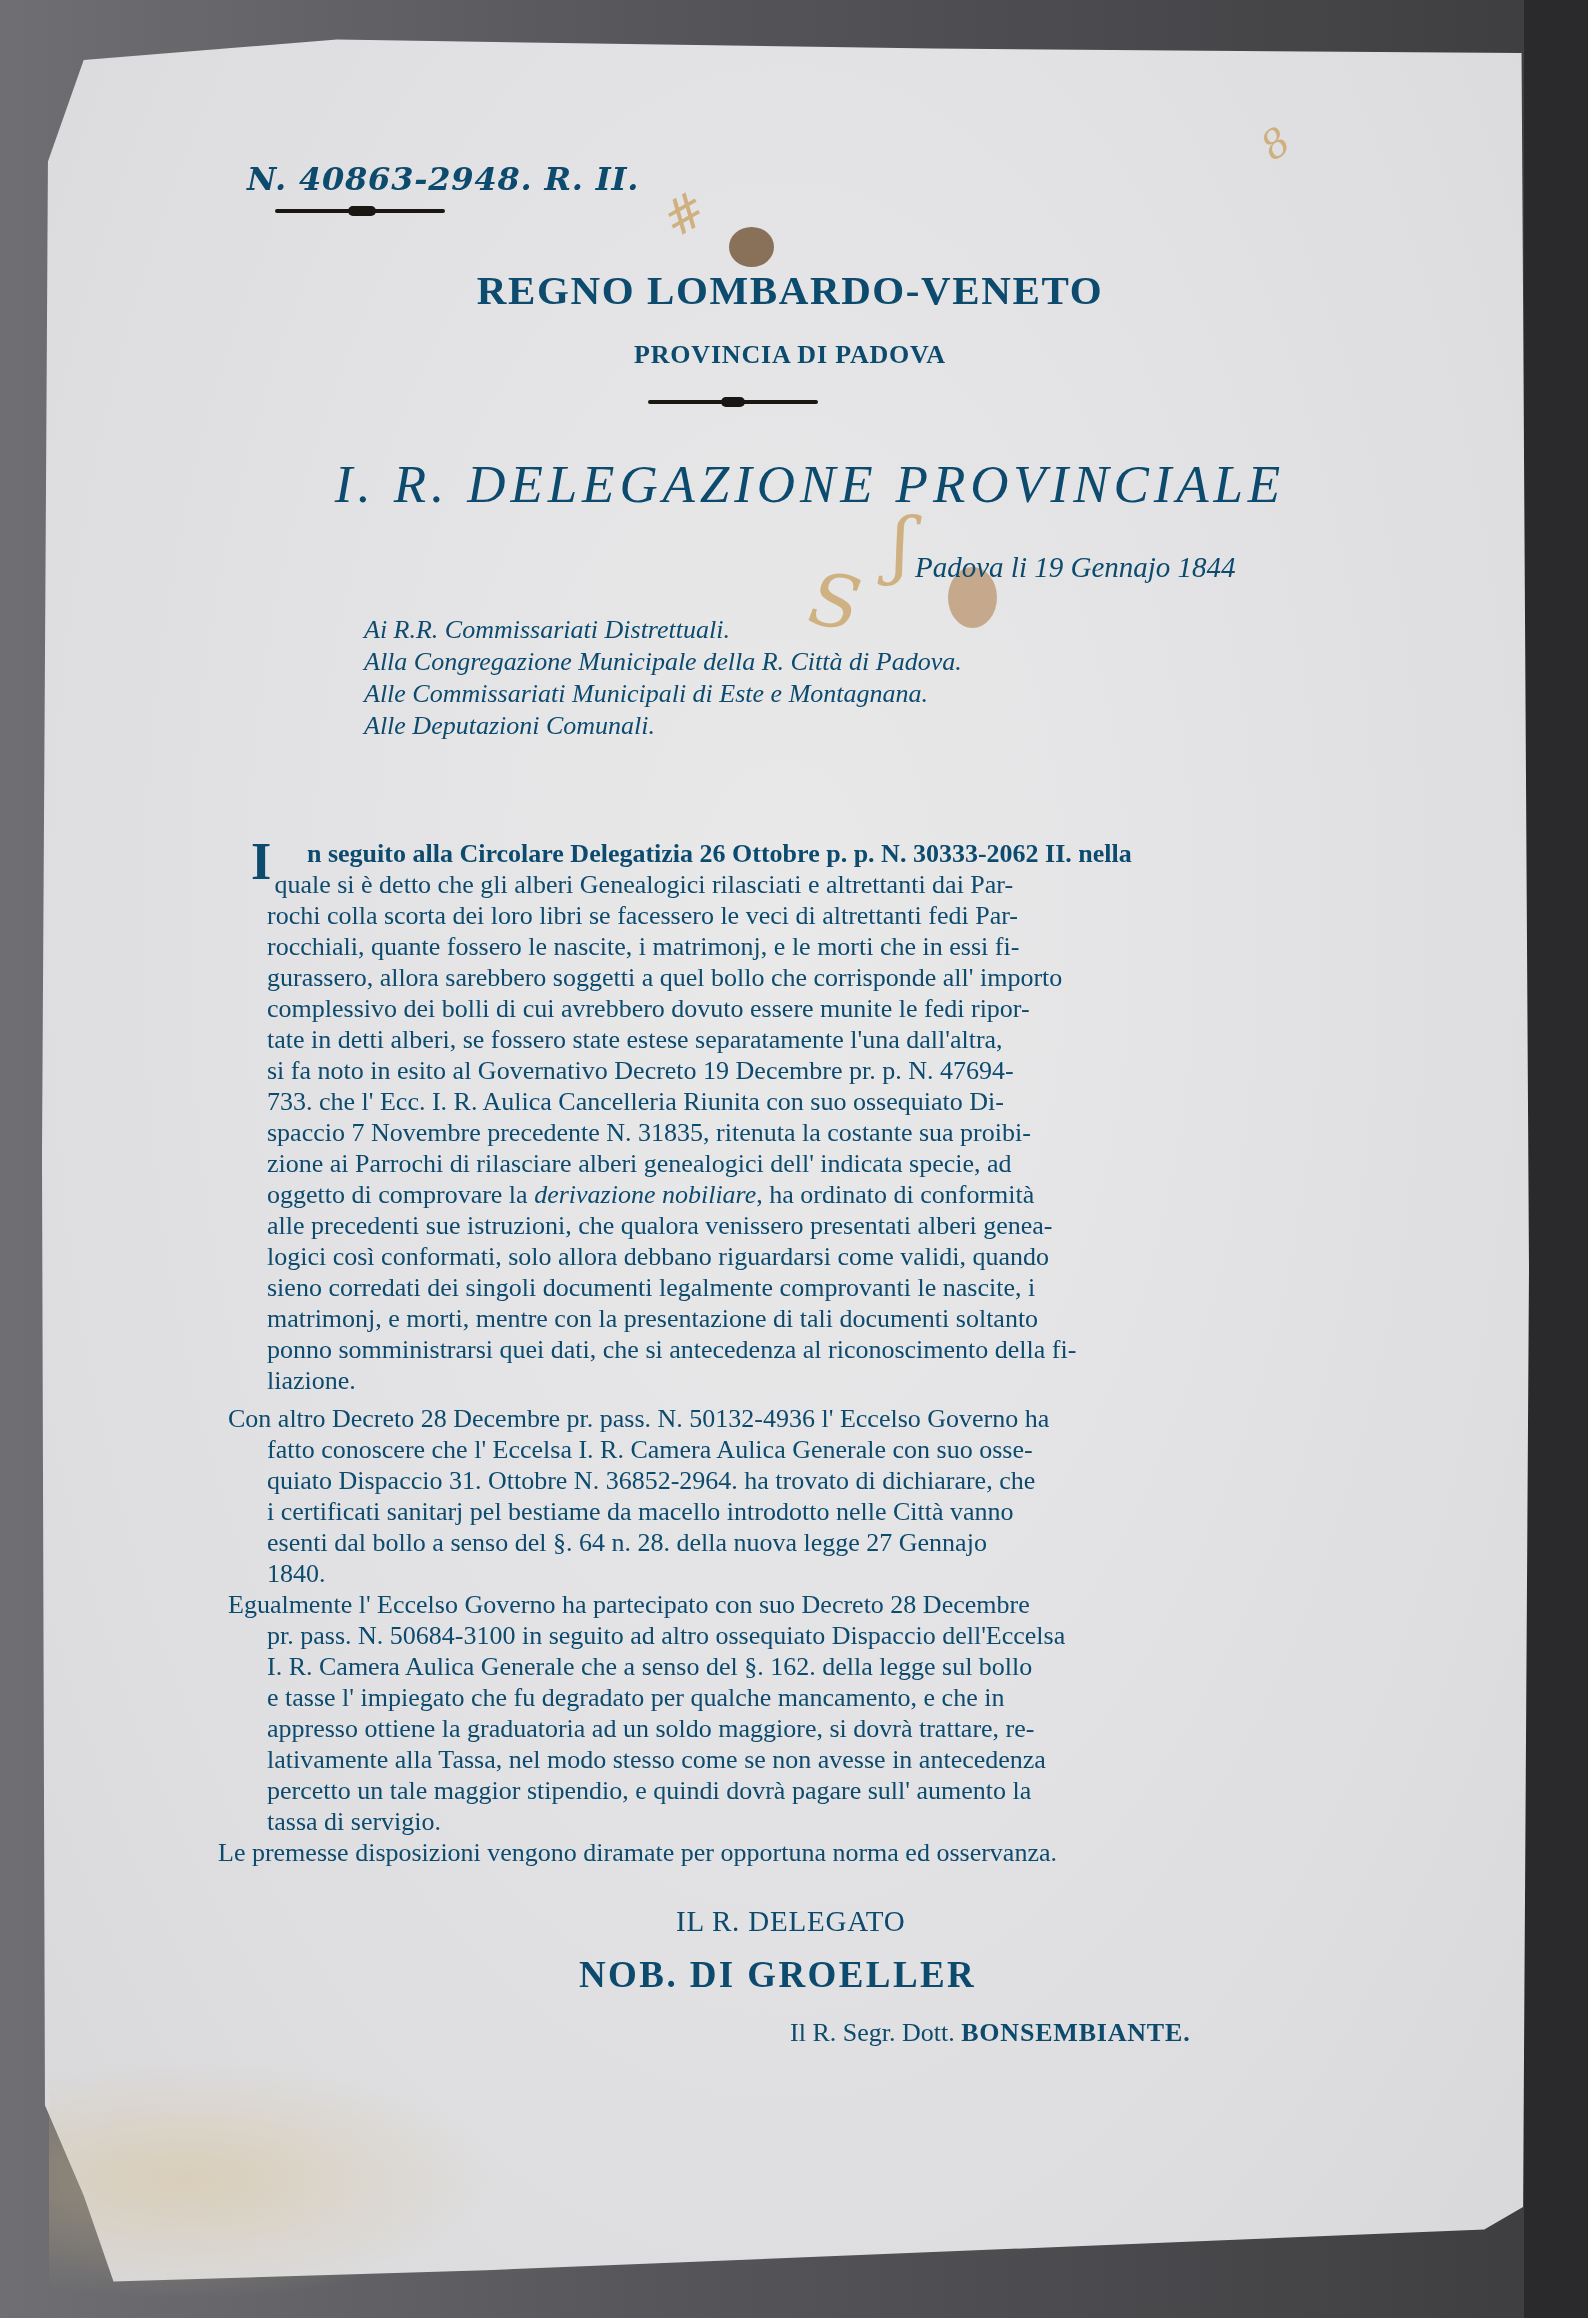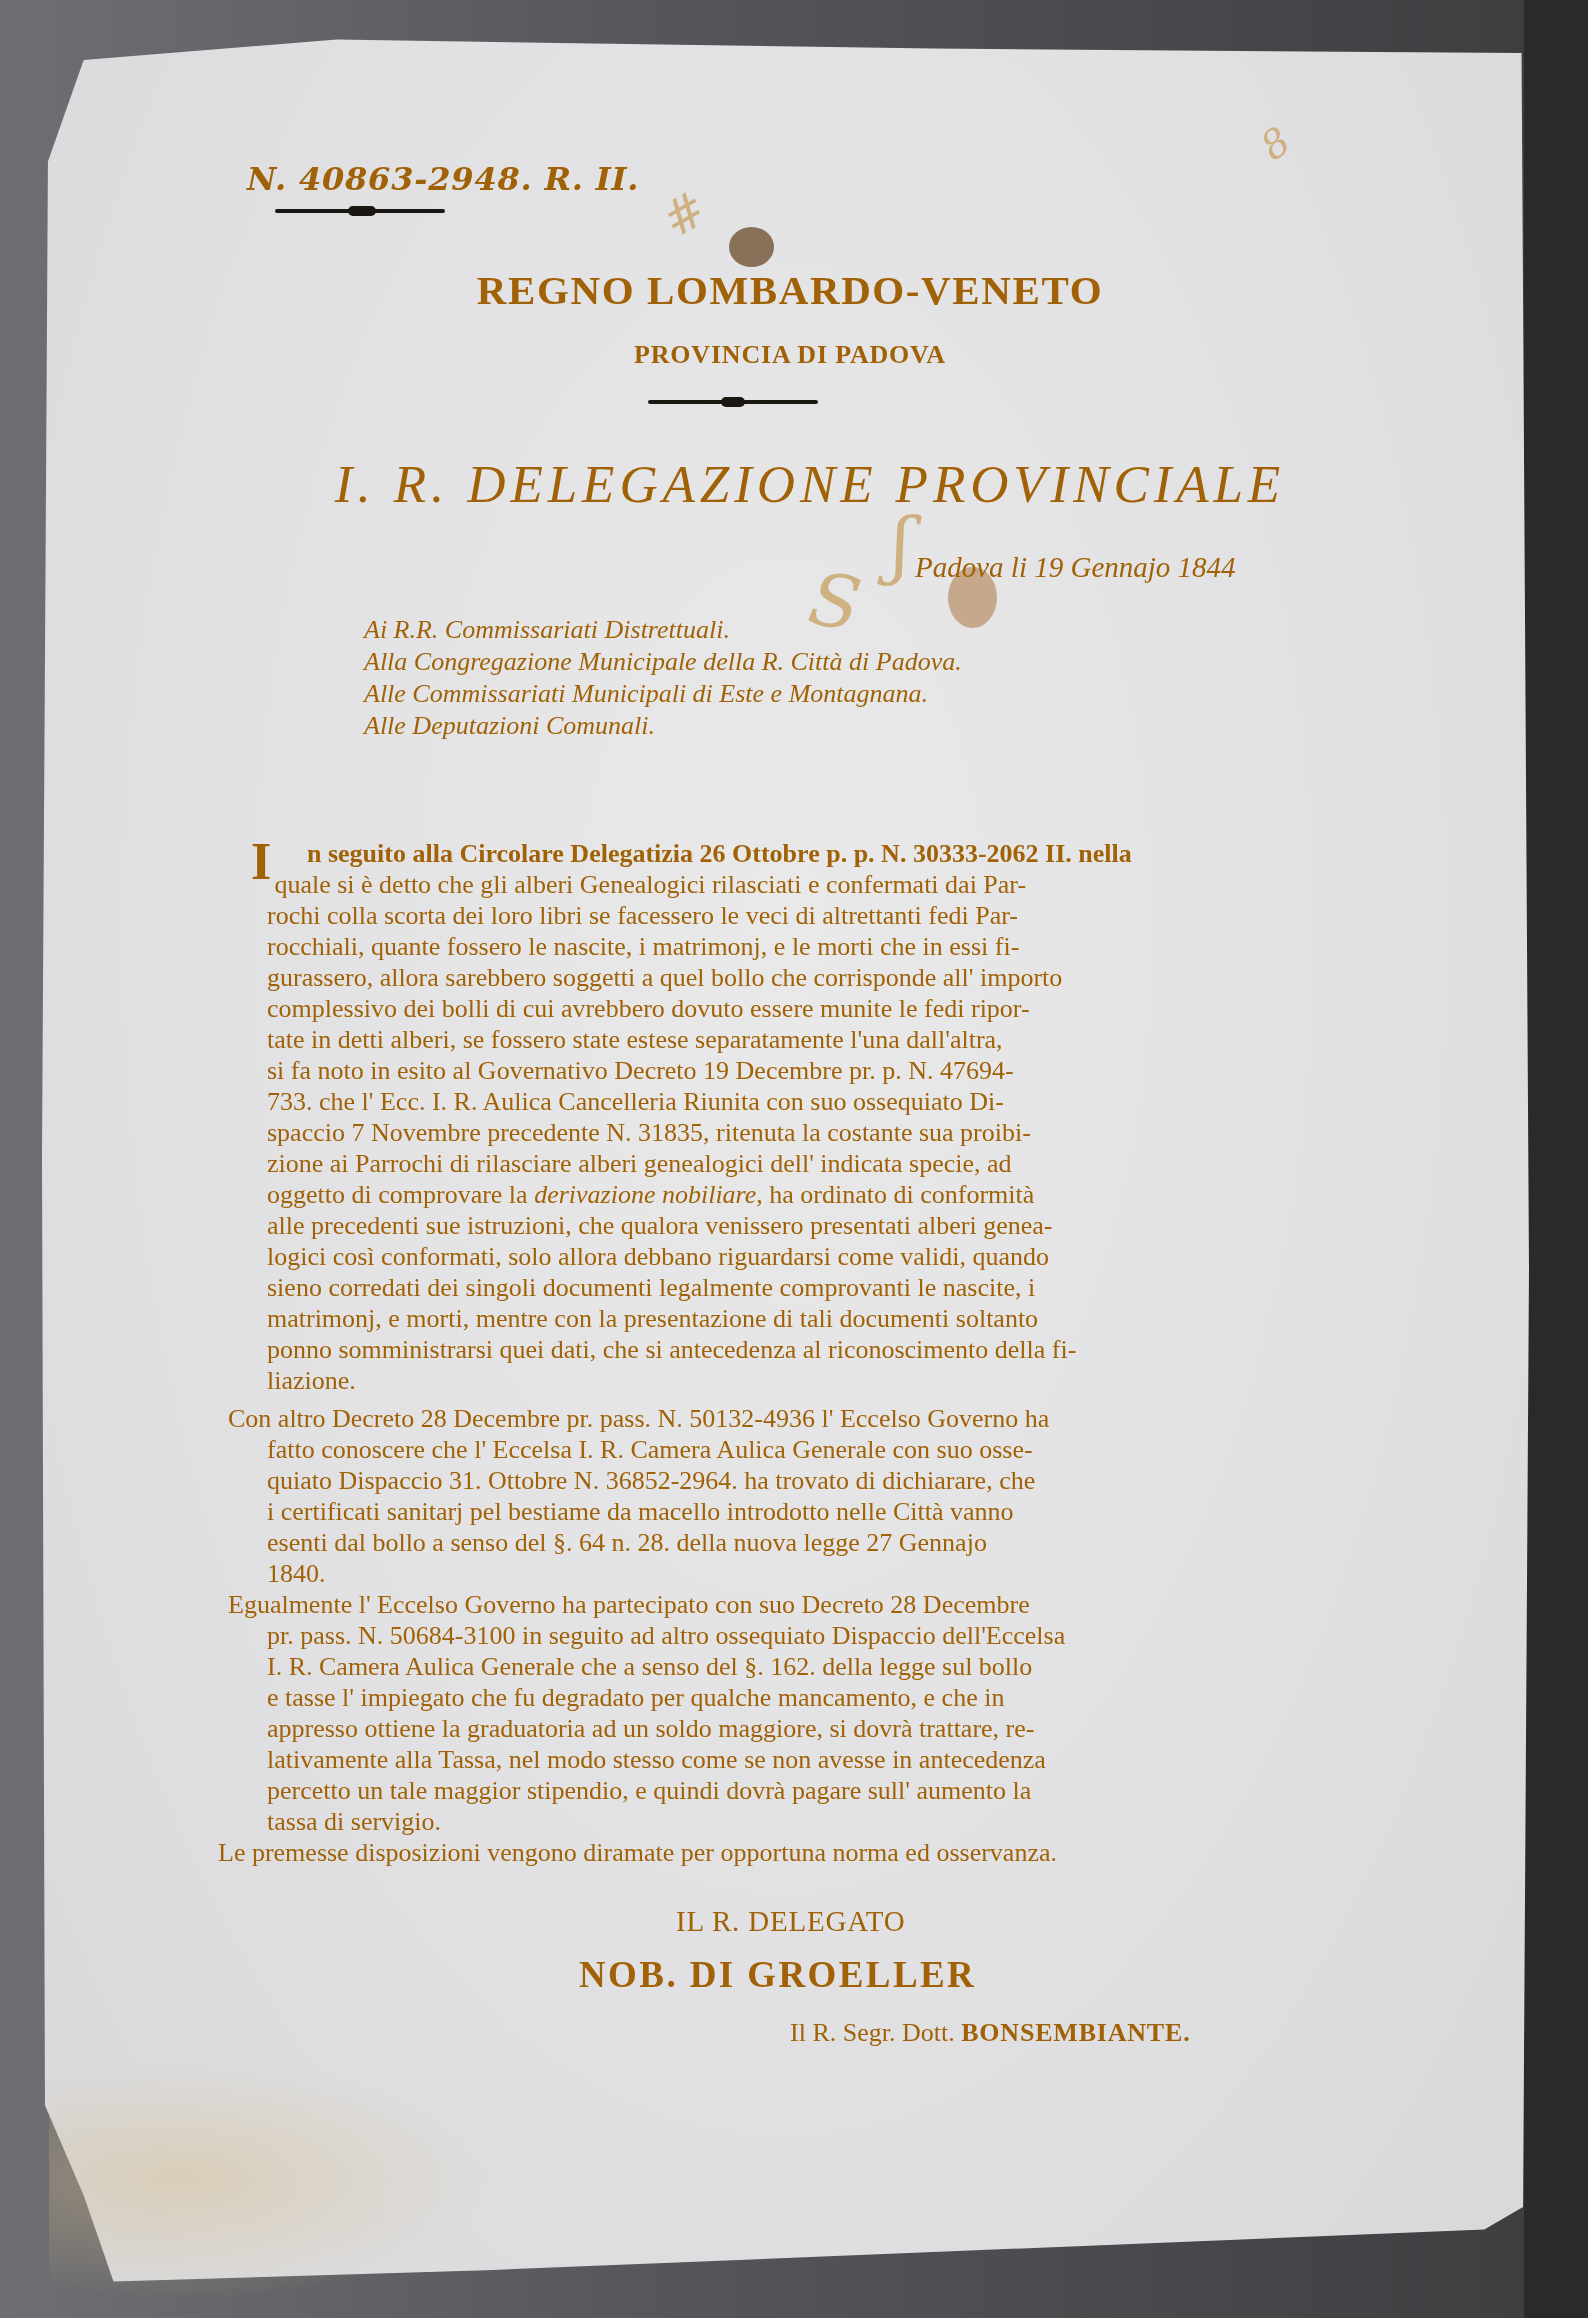--- a/index.html
+++ b/index.html
@@ -15,21 +15,21 @@
     background: radial-gradient(ellipse at 50% 40%, #e9e9ea 0%, #e1e1e3 55%, #d8d8db 100%);
     clip-path: polygon(3% 1.5%, 20% 0.6%, 60% 1%, 99.5% 1.2%, 100% 55%, 99.6% 96.5%, 97% 97.5%, 60% 98.5%, 30% 99.3%, 5% 99.8%, 3% 96%, 0.4% 92%, 0.2% 50%, 0.6% 6%);
   }
   .stain {
     position: absolute; background: #c9a46a; opacity: 0.55; border-radius: 50%;
   }
   .corner-stain {
     position: absolute; left: 49px; top: 2057px; width: 454px; height: 243px;
     background: radial-gradient(ellipse at 30% 50%, rgba(214,190,140,0.45), rgba(214,190,140,0) 70%);
   }
-  .ink { color: #a16207; }
+  .ink { color: #0c4a6e; }
   .ref {
     position: absolute; left: 247px; top: 160px; font-size: 32px; font-style: italic; font-weight: bold;
     font-family: "DejaVu Serif", serif; letter-spacing: 0.8px;
   }
   .ref-rule { position: absolute; left: 275px; top: 209px; width: 170px; height: 4px; background: #1a1612; border-radius: 2.4px; }
   .ref-rule::after { content: ""; position: absolute; left: 73px; top: -3.2px; width: 27.5px; height: 9.7px; border-radius: 4.9px; background: #1a1612; }
   .h1 {
     position: absolute; left: 454px; top: 266px; width: 672px; text-align: center;
     font-size: 41px; font-weight: bold; letter-spacing: 1.6px; font-family: "Liberation Serif", serif;
   }
@@ -93,21 +93,21 @@
   <div>Alla Congregazione Municipale della R. Città di Padova.</div>
   <div>Alle Commissariati Municipali di Este e Montagnana.</div>
   <div>Alle Deputazioni Comunali.</div>
 </div>
 
 <div class="body ink">
   <div class="para" style="padding-left:0;">
     <span class="dropcap">I</span>
     <div style="font-weight:bold;margin-left:40px;">n seguito alla Circolare Delegatizia 26 Ottobre p. p. N. 30333-2062 II. nella</div>
     <div style="padding-left:0;">
-      <div>quale si è detto che gli alberi Genealogici rilasciati e confermati dai Par-</div>
+      <div>quale si è detto che gli alberi Genealogici rilasciati e altrettanti dai Par-</div>
       <div>rochi colla scorta dei loro libri se facessero le veci di altrettanti fedi Par-</div>
       <div>rocchiali, quante fossero le nascite, i matrimonj, e le morti che in essi fi-</div>
       <div>gurassero, allora sarebbero soggetti a quel bollo che corrisponde all' importo</div>
       <div>complessivo dei bolli di cui avrebbero dovuto essere munite le fedi ripor-</div>
       <div>tate in detti alberi, se fossero state estese separatamente l'una dall'altra,</div>
       <div>si fa noto in esito al Governativo Decreto 19 Decembre pr. p. N. 47694-</div>
       <div>733. che l' Ecc. I. R. Aulica Cancelleria Riunita con suo ossequiato Di-</div>
       <div>spaccio 7 Novembre precedente N. 31835, ritenuta la costante sua proibi-</div>
       <div>zione ai Parrochi di rilasciare alberi genealogici dell' indicata specie, ad</div>
       <div><span>oggetto di comprovare la </span><span class="it">derivazione nobiliare</span><span>, ha ordinato di conformità</span></div>

